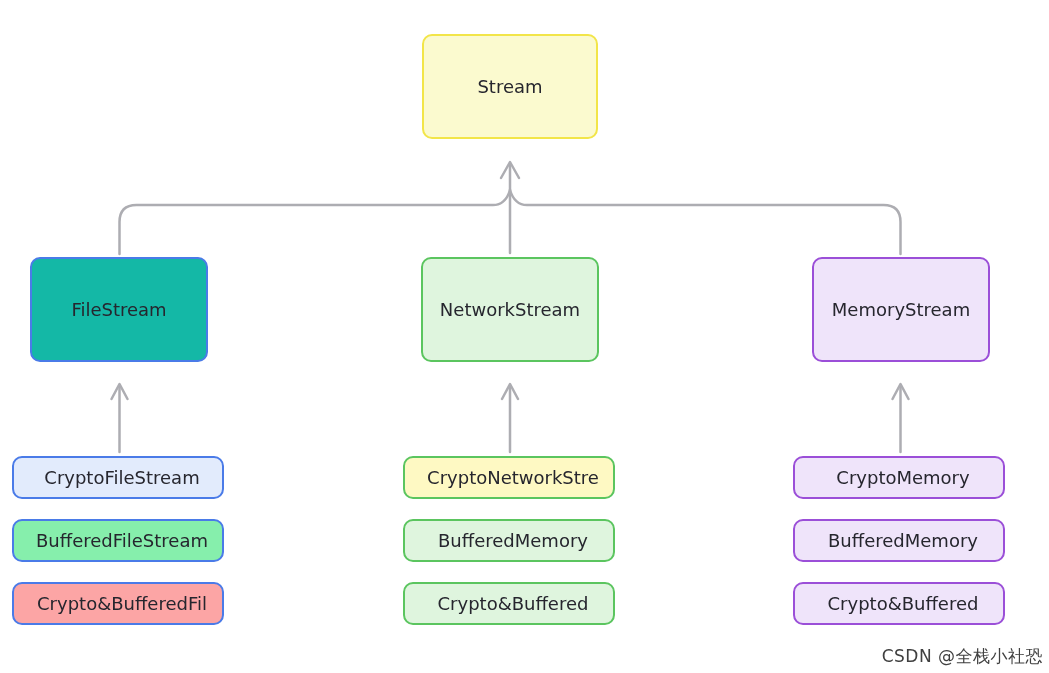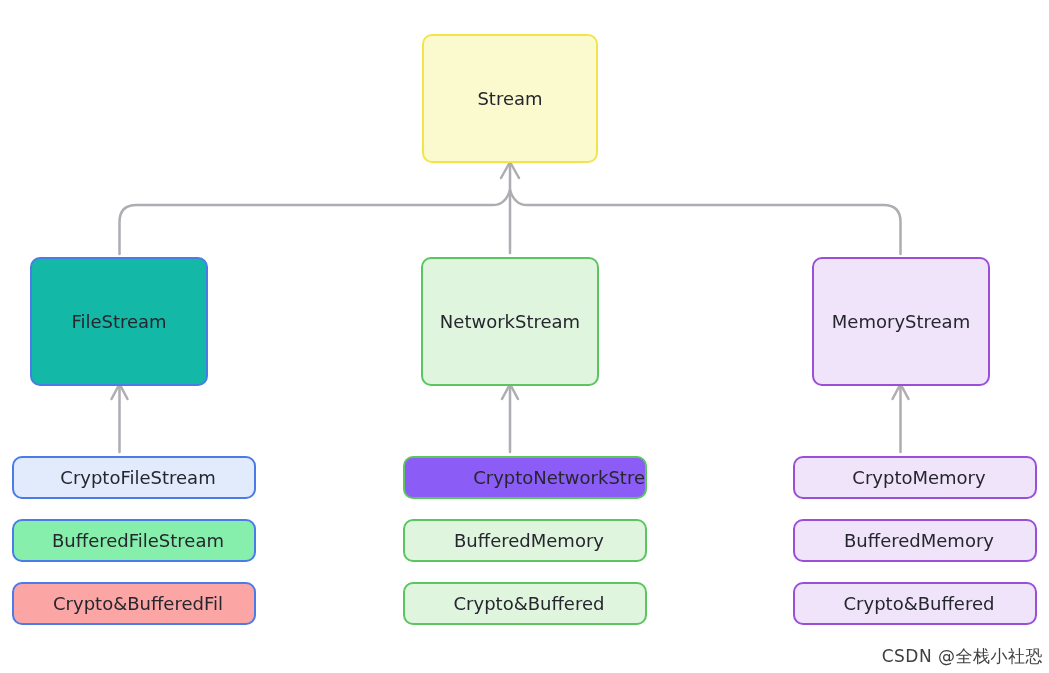--- a/index.html
+++ b/index.html
@@ -36,22 +36,22 @@
     display: flex;
     align-items: center;
     justify-content: center;
     text-align: center;
   }
   .node .label {
     font-size: 18px;
     line-height: 1.2;
     white-space: nowrap;
   }
-  .lvl-parent { width: 178px; height: 129px; }
-  .lvl-child  { width: 244px; height: 43px; padding-left: 8px; }
+  .lvl-parent { width: 178px; height: 105px; }
+  .lvl-child  { width: 212px; height: 43px; padding-left: 8px; }
   .watermark {
     position: absolute;
     right: 6px;
     bottom: 5px;
     font-size: 17px;
     color: #404040;
     text-shadow: 1px 1px 0 #ffffff;
     letter-spacing: 0.5px;
   }
 </style>
@@ -90,21 +90,21 @@
   <div class="node lvl-child" style="left: 12px; top: 519px; background: #86efac; border-color: rgb(74, 123, 232);">
     <span class="label">BufferedFileStream</span>
   </div>
   <div class="node lvl-child" style="left: 12px; top: 582px; background: #fca5a5; border-color: rgb(74, 123, 232);">
     <span class="label">Crypto&amp;BufferedFil</span>
   </div>
 
   <div class="node lvl-parent" style="left: 421px; top: 257px; background: rgb(223, 245, 222); border-color: rgb(91, 197, 95);">
     <span class="label">NetworkStream</span>
   </div>
-  <div class="node lvl-child" style="left: 403px; top: 456px; background: #8b5cf6; border-color: rgb(91, 197, 95); justify-content: flex-end;">
+  <div class="node lvl-child" style="left: 403px; top: 456px; background: #fef9c3; border-color: rgb(91, 197, 95);">
     <span class="label">CryptoNetworkStre</span>
   </div>
   <div class="node lvl-child" style="left: 403px; top: 519px; background: rgb(223, 245, 222); border-color: rgb(91, 197, 95);">
     <span class="label">BufferedMemory</span>
   </div>
   <div class="node lvl-child" style="left: 403px; top: 582px; background: rgb(223, 245, 222); border-color: rgb(91, 197, 95);">
     <span class="label">Crypto&amp;Buffered</span>
   </div>
 
   <div class="node lvl-parent" style="left: 812px; top: 257px; background: rgb(239, 228, 250); border-color: rgb(155, 79, 216);">

